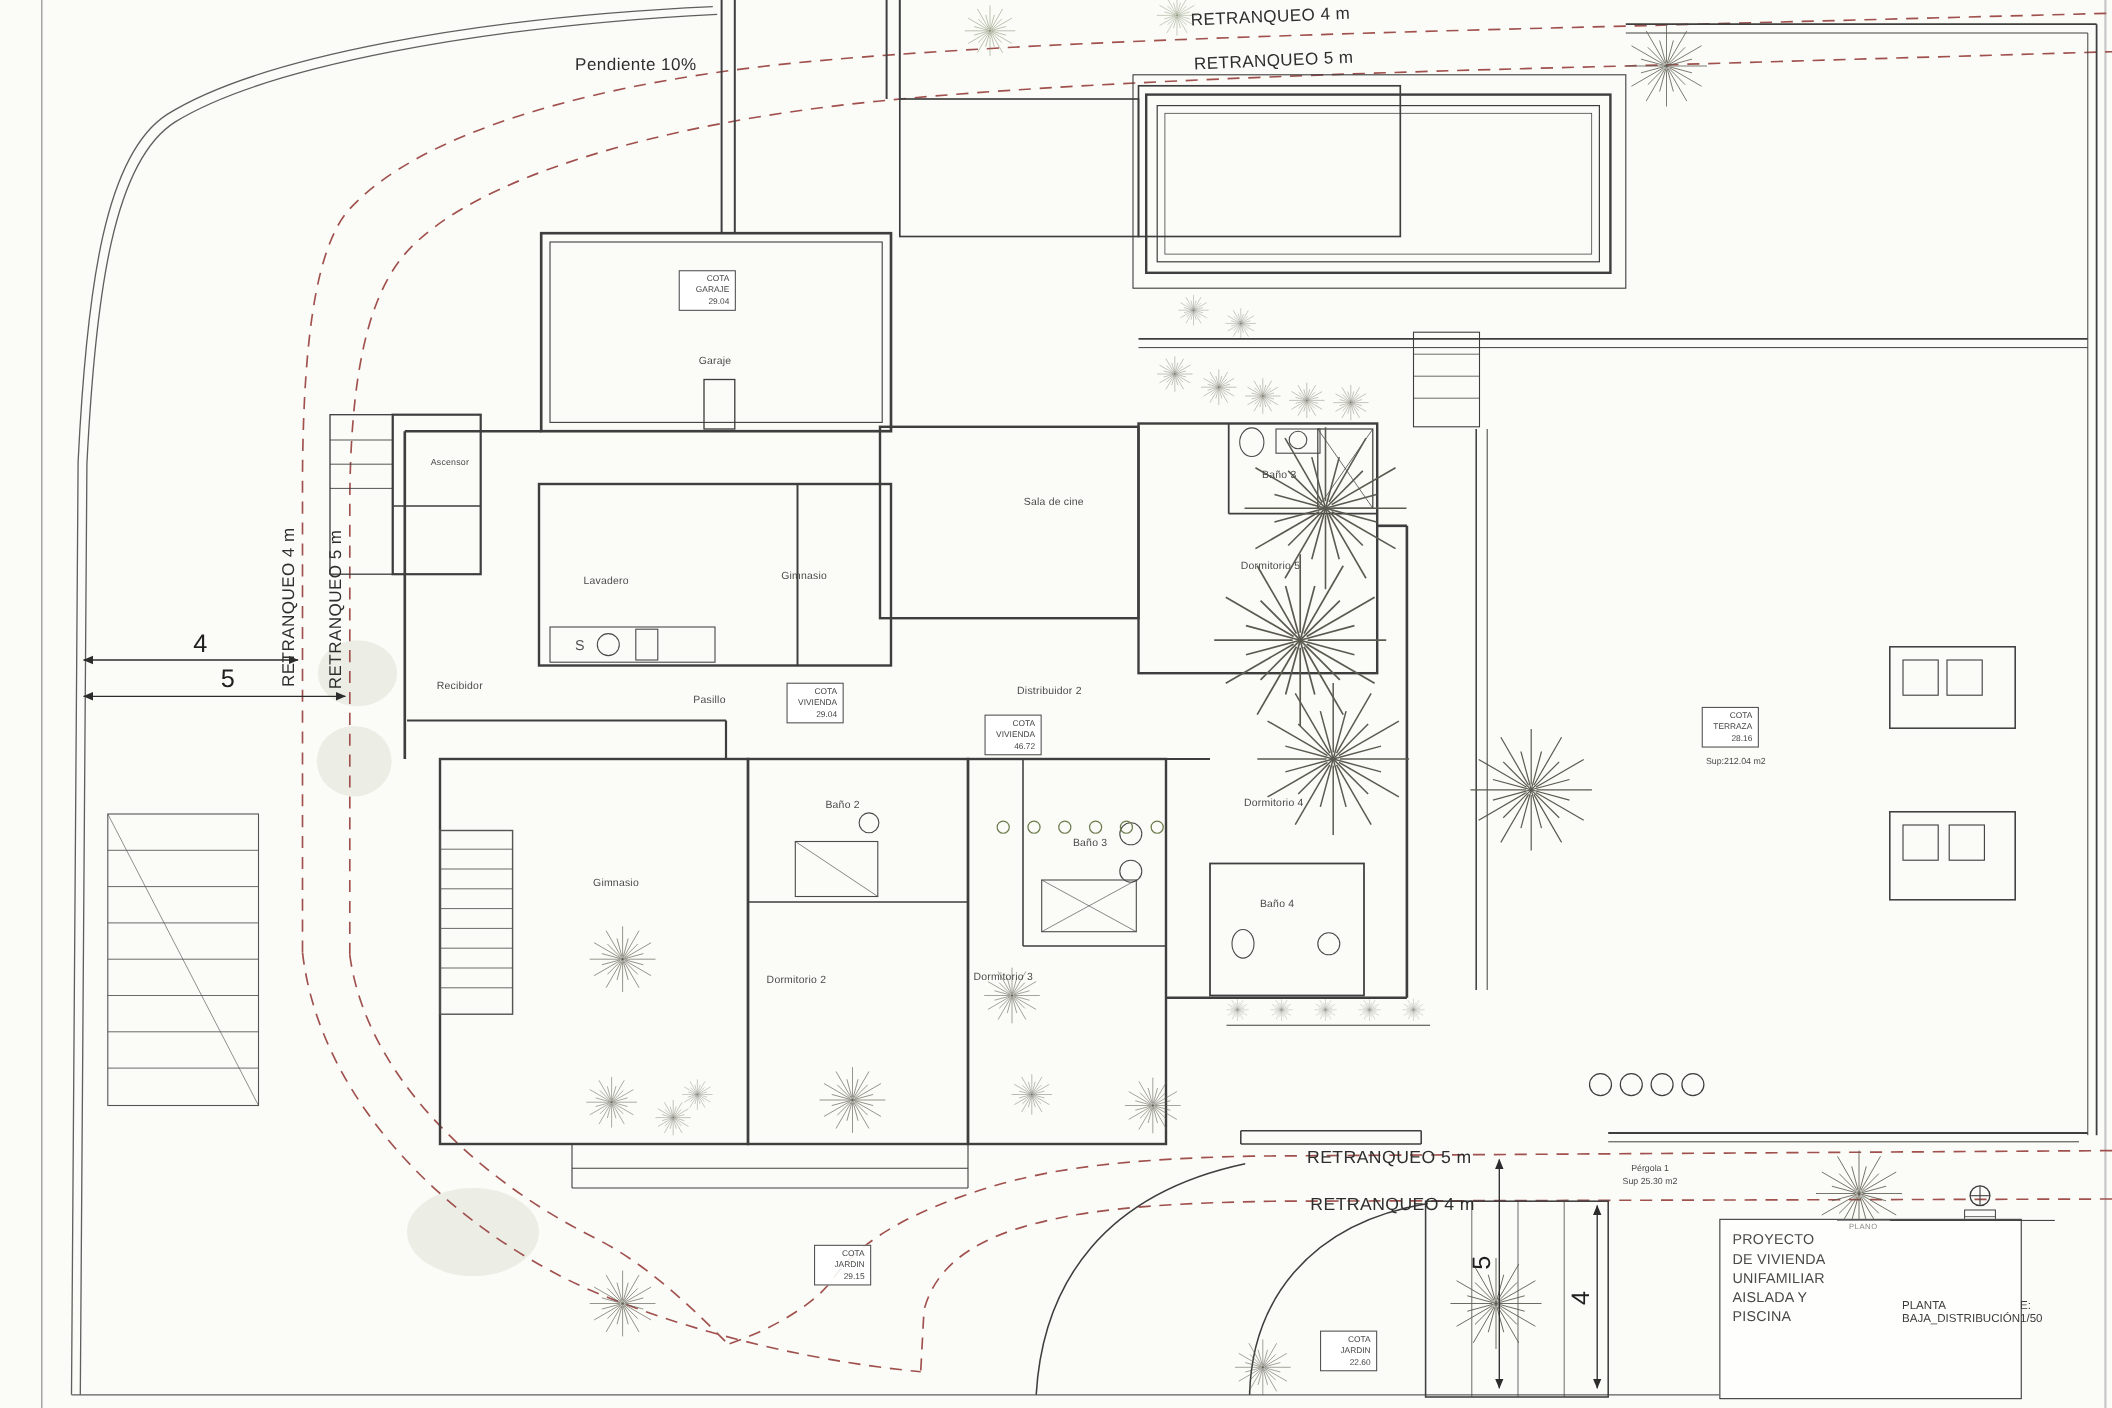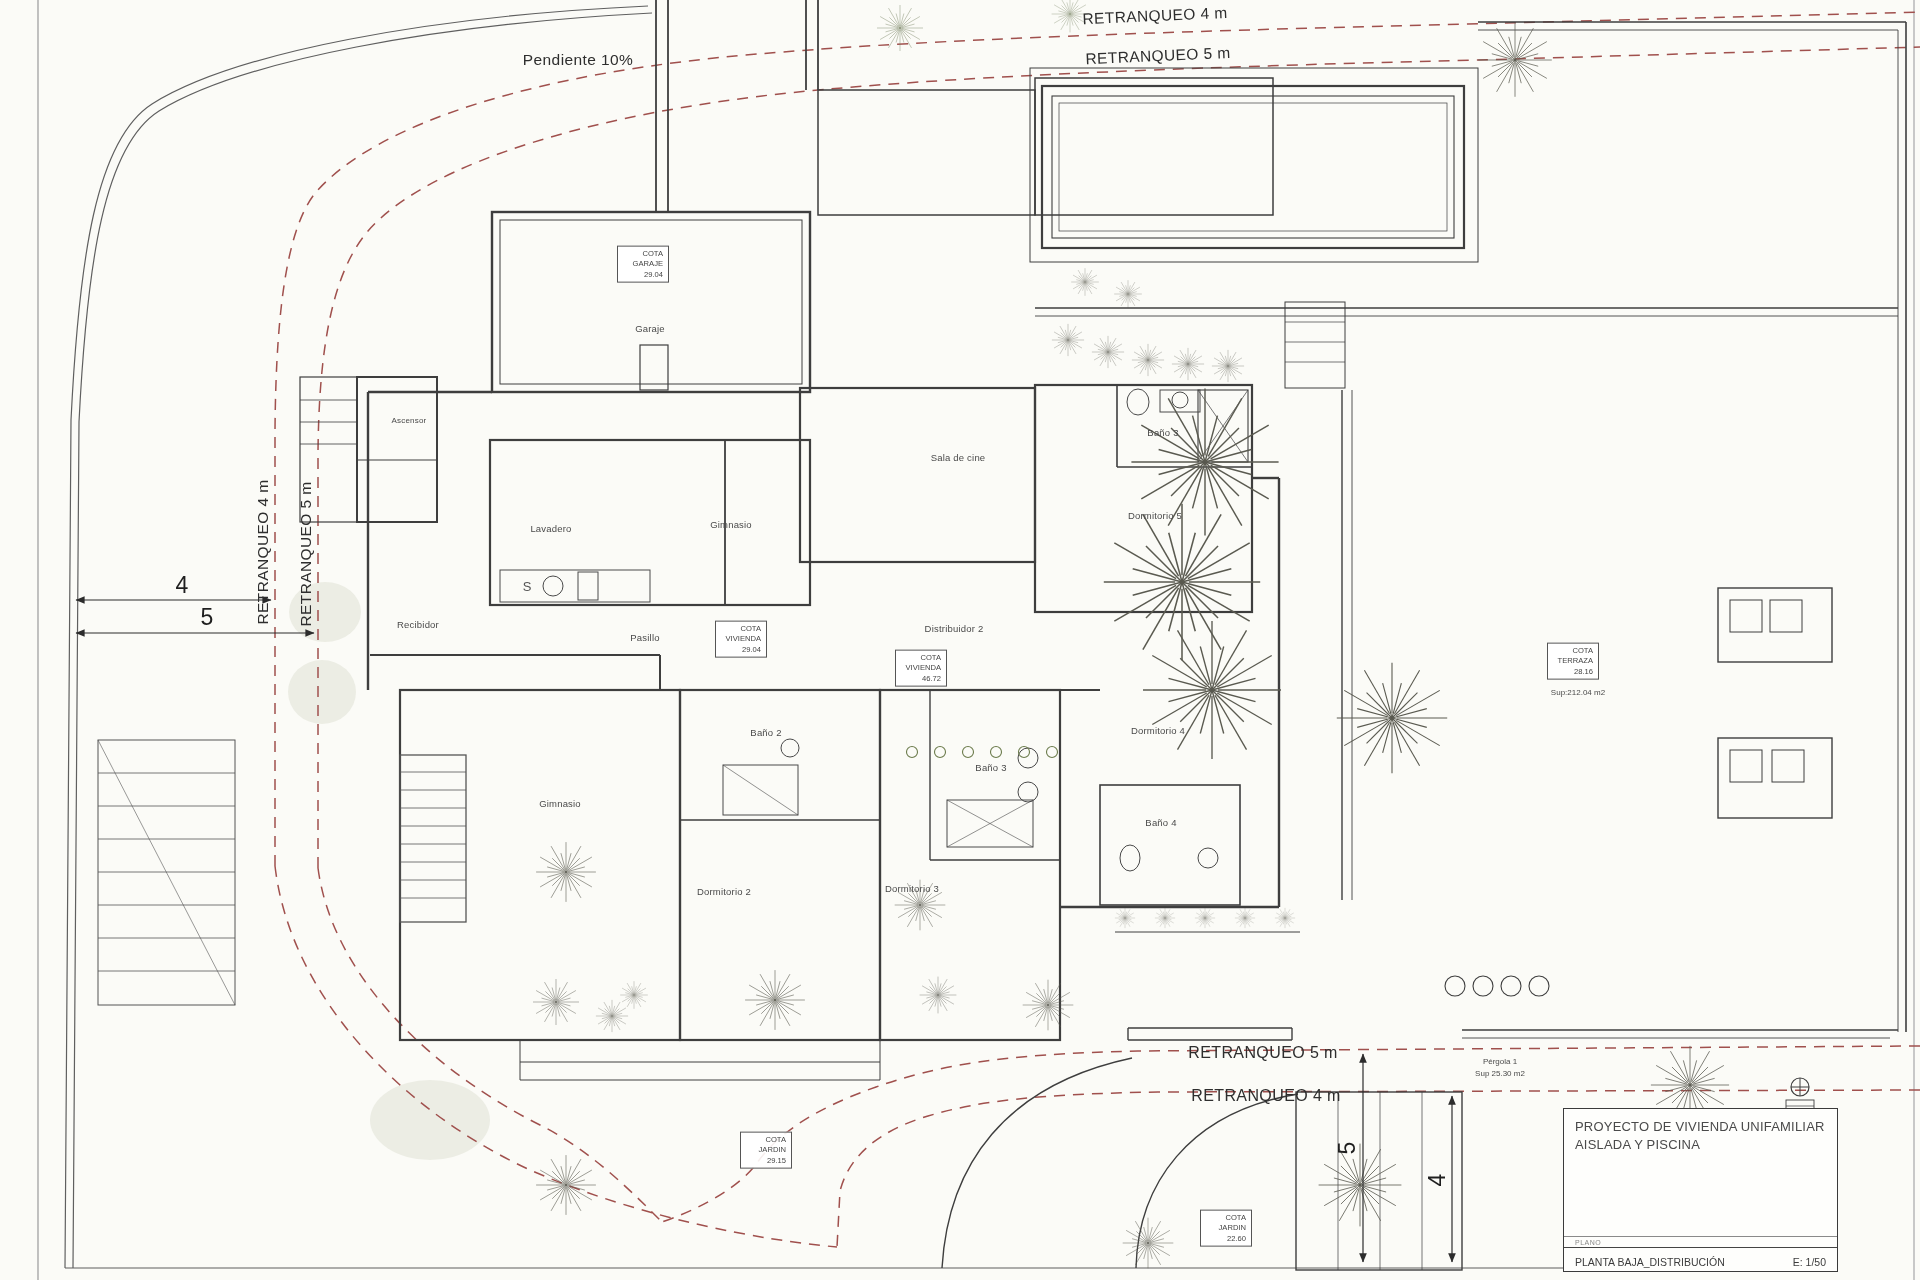--- a/index.html
+++ b/index.html
@@ -22,21 +22,21 @@
   .cota{
     position:absolute;transform:translate(-50%,-50%);
     border:1.2px solid #555;background:rgba(255,255,255,.9);
     font-size:7.6px;line-height:1.35;text-align:right;
     padding:2px 5px;color:#444;min-width:40px;
   }
   .pergola-lbl{font-size:8px;line-height:1.45;color:#4a4a4a;}
   .titleblock{
     position:absolute;left:1563px;top:1108px;width:275px;height:164px;
     border:1.8px solid #3a3a3a;background:#fefefc;
-    display:flex;flex-direction:column;box-sizing:border-box;
+    display:flex;flex-direction:row;box-sizing:border-box;
   }
   .tb-project{padding:9px 11px 0;font-size:13px;line-height:1.35;color:#4a4a4a;letter-spacing:.2px;flex:1;}
   .tb-plano{border-top:1px solid #8a8a8a;padding:2px 11px 1px;font-size:7px;color:#888;letter-spacing:.5px;}
   .tb-bottom{border-top:1.3px solid #444;padding:8px 11px 3px;font-size:10.5px;color:#3c3c3c;display:flex;justify-content:space-between;align-items:center;}
   .slabel{font-size:13px;color:#555;}
 </style>
 </head>
 <body>
 
 <div id="sheet">

